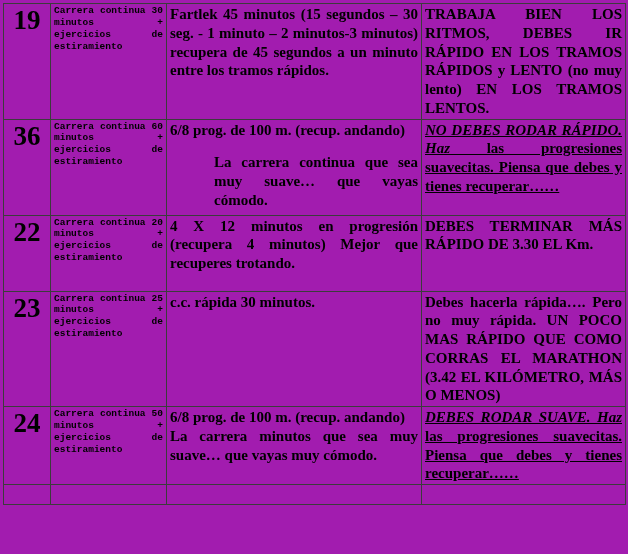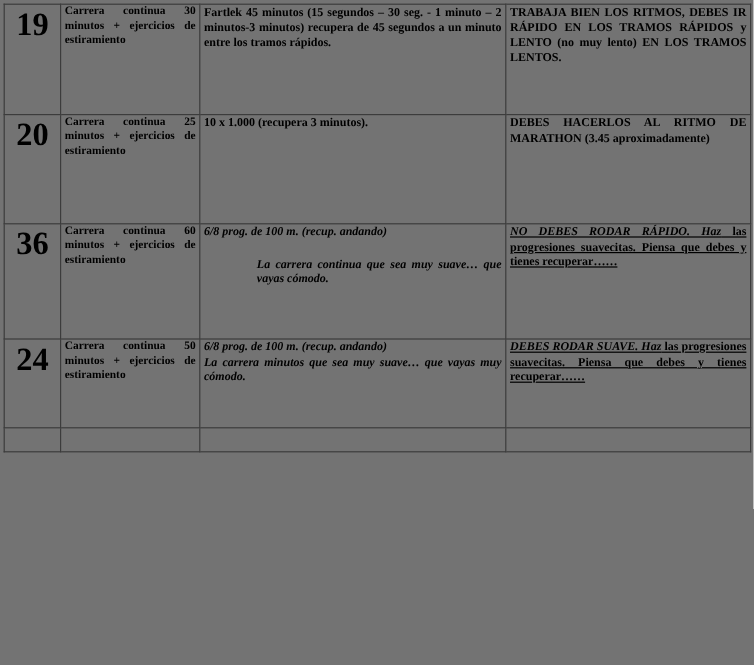--- a/index.html
+++ b/index.html
@@ -4,21 +4,21 @@
 <style>
   html, body {
     margin: 0;
     padding: 0;
     background: #ffffff;
   }
   #page {
     position: relative;
     width: 628px;
     height: 554px;
-    background: #737373;
+    background: #a21caf;
     overflow: hidden;
     font-family: "Liberation Serif", "DejaVu Serif", serif;
     color: #000000;
   }
   table.plan {
     position: absolute;
     left: 3px;
     top: 3px;
     width: 622px;
     border-collapse: collapse;
@@ -36,29 +36,29 @@
     vertical-align: middle;
     font-size: 27px;
     font-weight: bold;
     padding: 0;
   }
   td.base {
     font-size: 9.5px;
     line-height: 1.26;
     text-align: justify;
     padding: 1px 2px 1px 3px;
+    font-family: Liberation Mono, monospace;
   }
   td.wk, td.notes {
-    font-size: 10px;
+    font-size: 15px;
     line-height: 1.25;
     text-align: justify;
   }
   td.wk p, td.notes p {
     margin: 0;
-    font-style: italic;
   }
   td.wk p.gap {
     margin-top: 14px;
     margin-left: 44px;
   }
   .u {
     text-decoration: underline;
   }
   .it {
     font-style: italic;
@@ -78,40 +78,46 @@
     </colgroup>
 
     <tbody>
         <tr style="height:92px">
       <td class="day">19</td>
       <td class="base">Carrera continua 30 minutos + ejercicios de estiramiento</td>
       <td class="wk">Fartlek 45 minutos (15 segundos – 30 seg. - 1 minuto – 2 minutos-3 minutos) recupera de 45 segundos a un minuto entre los tramos rápidos.</td>
       <td class="notes">TRABAJA BIEN LOS RITMOS, DEBES IR RÁPIDO EN LOS TRAMOS RÁPIDOS y LENTO (no muy lento) EN LOS TRAMOS LENTOS.</td>
     </tr>
 
-    <tr style="height:91px">
-      <td class="day">20</td>
-      <td class="base">Carrera continua 25 minutos + ejercicios de estiramiento</td>
-      <td class="wk">10 x 1.000 (recupera 3 minutos).</td>
-      <td class="notes">DEBES HACERLOS AL RITMO DE MARATHON (3.45 aproximadamente)</td>
-    </tr>
 
     <tr style="height:96px">
       <td class="day">36</td>
       <td class="base">Carrera continua 60 minutos + ejercicios de estiramiento</td>
       <td class="wk">
         <p>6/8 prog. de 100 m. (recup. andando)</p>
         <p class="gap">La carrera continua que sea muy suave… que vayas cómodo.</p>
       </td>
       <td class="notes">
         <span class="u"><span class="it">NO DEBES RODAR RÁPIDO. Haz</span><span> las progresiones suavecitas. Piensa que debes y tienes recuperar……</span></span>
       </td>
     </tr>
 
+    <tr style="height:76px">
+      <td class="day">22</td>
+      <td class="base">Carrera continua 20 minutos + ejercicios de estiramiento</td>
+      <td class="wk">4 X 12 minutos en progresión (recupera 4 minutos) Mejor que recuperes trotando.</td>
+      <td class="notes">DEBES TERMINAR MÁS RÁPIDO DE 3.30 EL Km.</td>
+    </tr>
 
+    <tr style="height:92px">
+      <td class="day">23</td>
+      <td class="base">Carrera continua 25 minutos + ejercicios de estiramiento</td>
+      <td class="wk">c.c. rápida 30 minutos.</td>
+      <td class="notes">Debes hacerla rápida…. Pero no muy rápida. UN POCO MAS RÁPIDO QUE COMO CORRAS EL MARATHON (3.42 EL KILÓMETRO, MÁS O MENOS)</td>
+    </tr>
 
     <tr style="height:74px">
       <td class="day">24</td>
       <td class="base">Carrera continua 50 minutos + ejercicios de estiramiento</td>
       <td class="wk">
         <p>6/8 prog. de 100 m. (recup. andando)</p>
         <p>La carrera minutos que sea muy suave… que vayas muy cómodo.</p>
       </td>
       <td class="notes">
         <span class="u"><span class="it">DEBES RODAR SUAVE. Haz</span><span> las progresiones suavecitas. Piensa que debes y tienes recuperar……</span></span>

